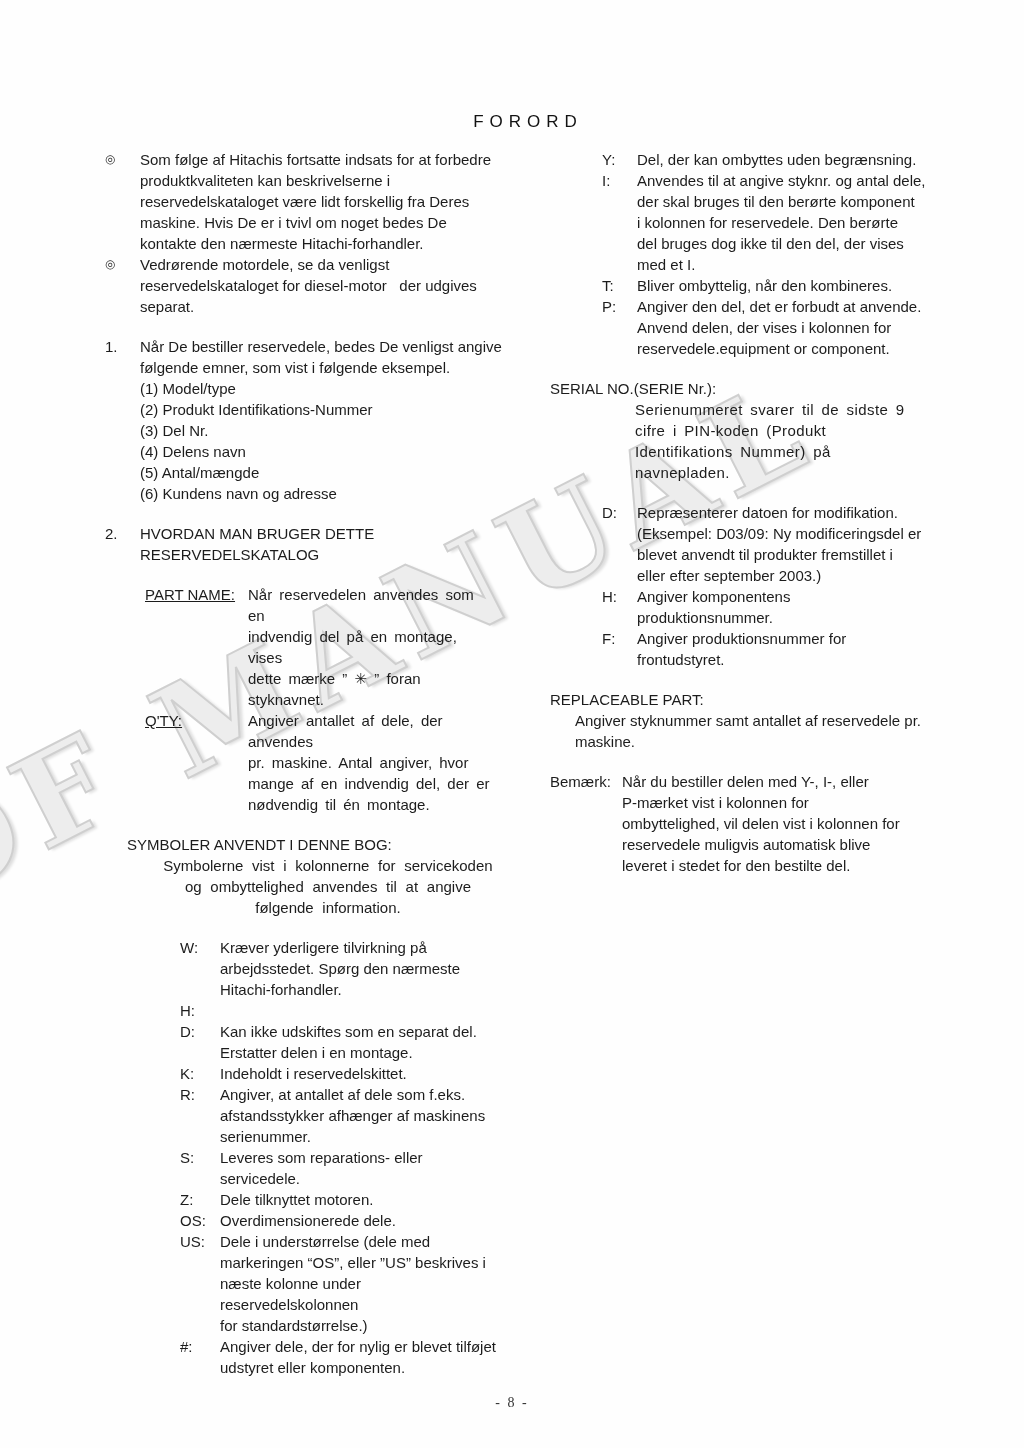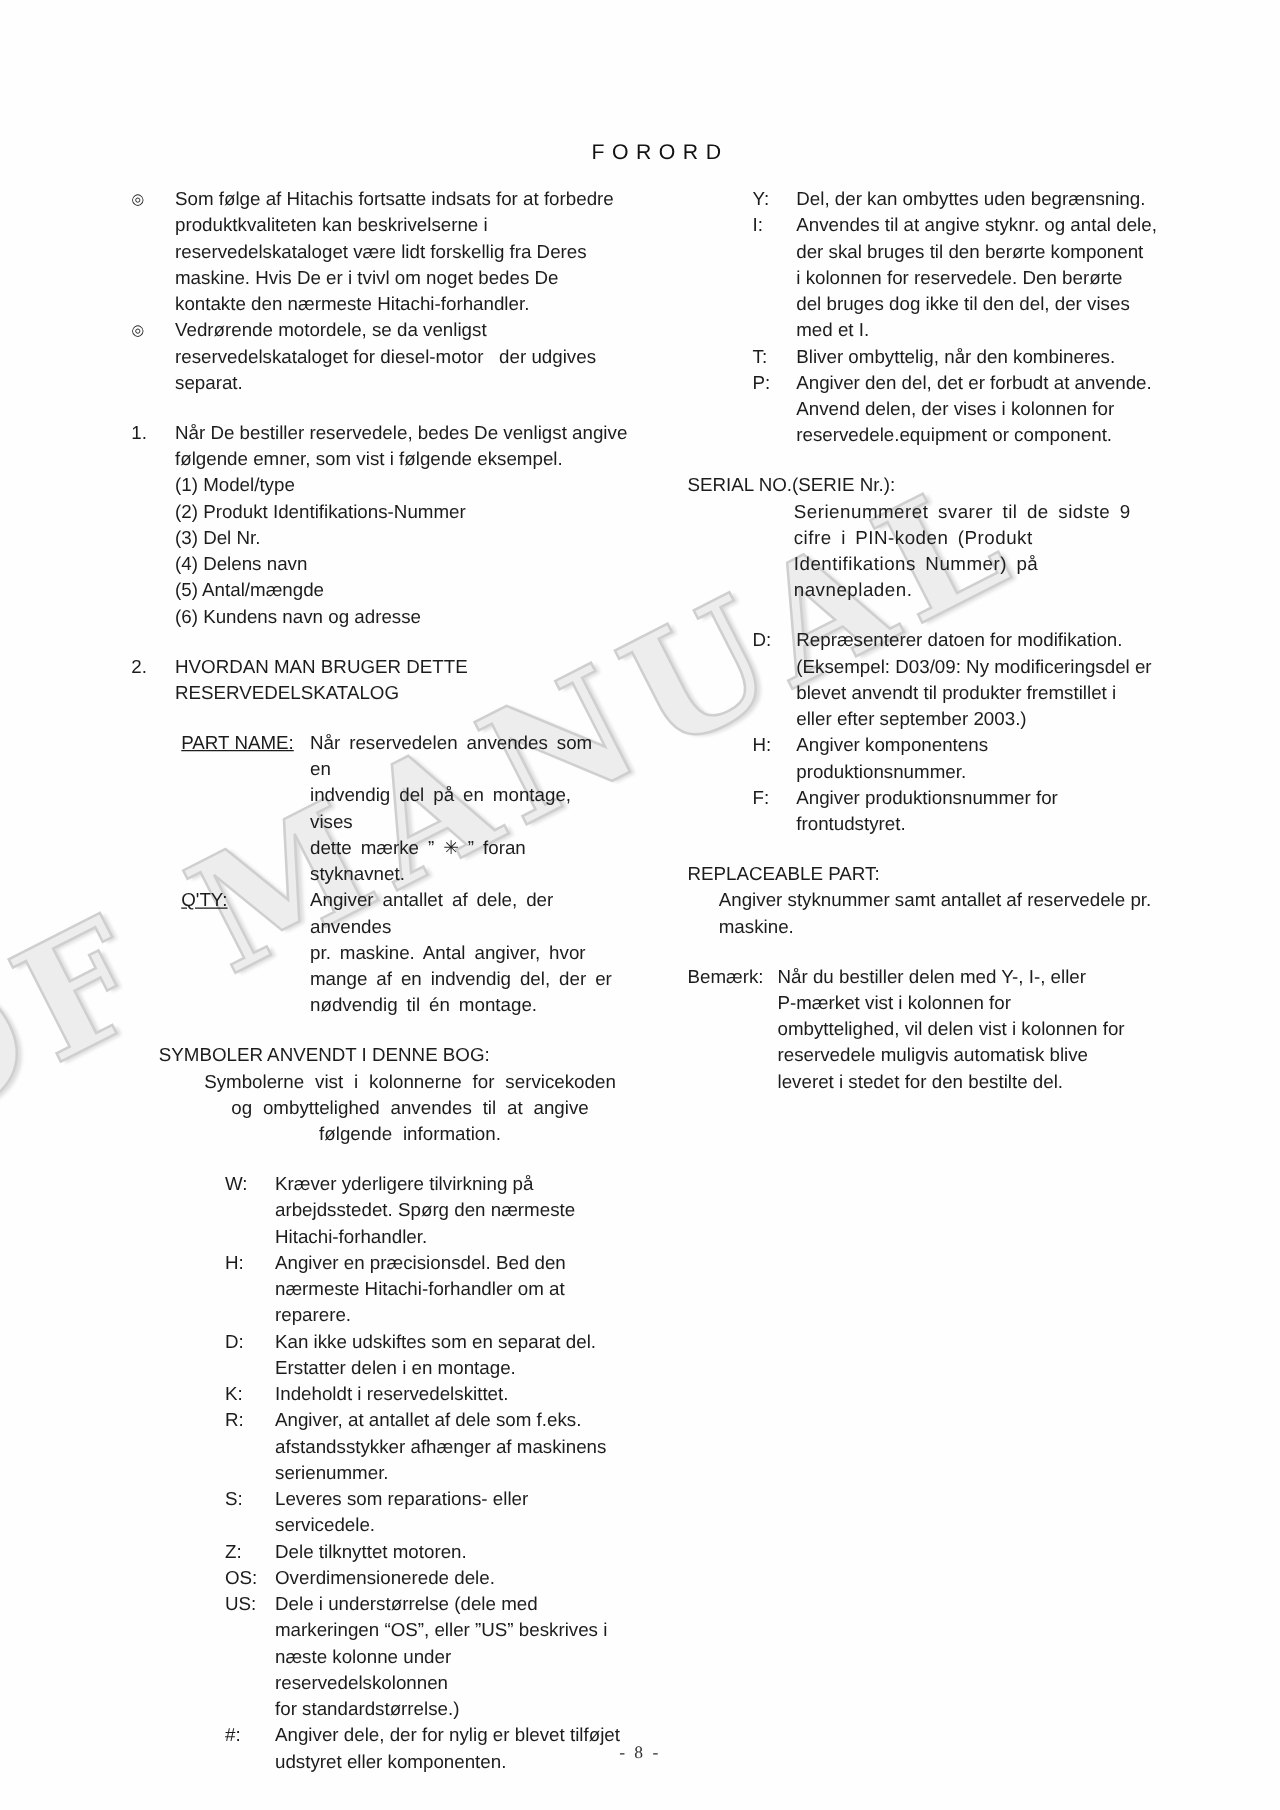--- a/index.html
+++ b/index.html
@@ -125,23 +125,20 @@
 
     <div class="sym-rows">
       <div class="sym-row">
         <span class="sym-code">W:</span>
         <div class="sym-desc ml">Kræver yderligere tilvirkning på
 arbejdsstedet. Spørg den nærmeste
 Hitachi-forhandler.</div>
       </div>
       <div class="sym-row">
         <span class="sym-code">H:</span>
-        <div class="sym-desc ml">Angiver en præcisionsdel. Bed den
-nærmeste Hitachi-forhandler om at
-reparere.</div>
       </div>
       <div class="sym-row">
         <span class="sym-code">D:</span>
         <div class="sym-desc ml">Kan ikke udskiftes som en separat del.
 Erstatter delen i en montage.</div>
       </div>
       <div class="sym-row">
         <span class="sym-code">K:</span>
         <div class="sym-desc ml">Indeholdt i reservedelskittet.</div>
       </div>

